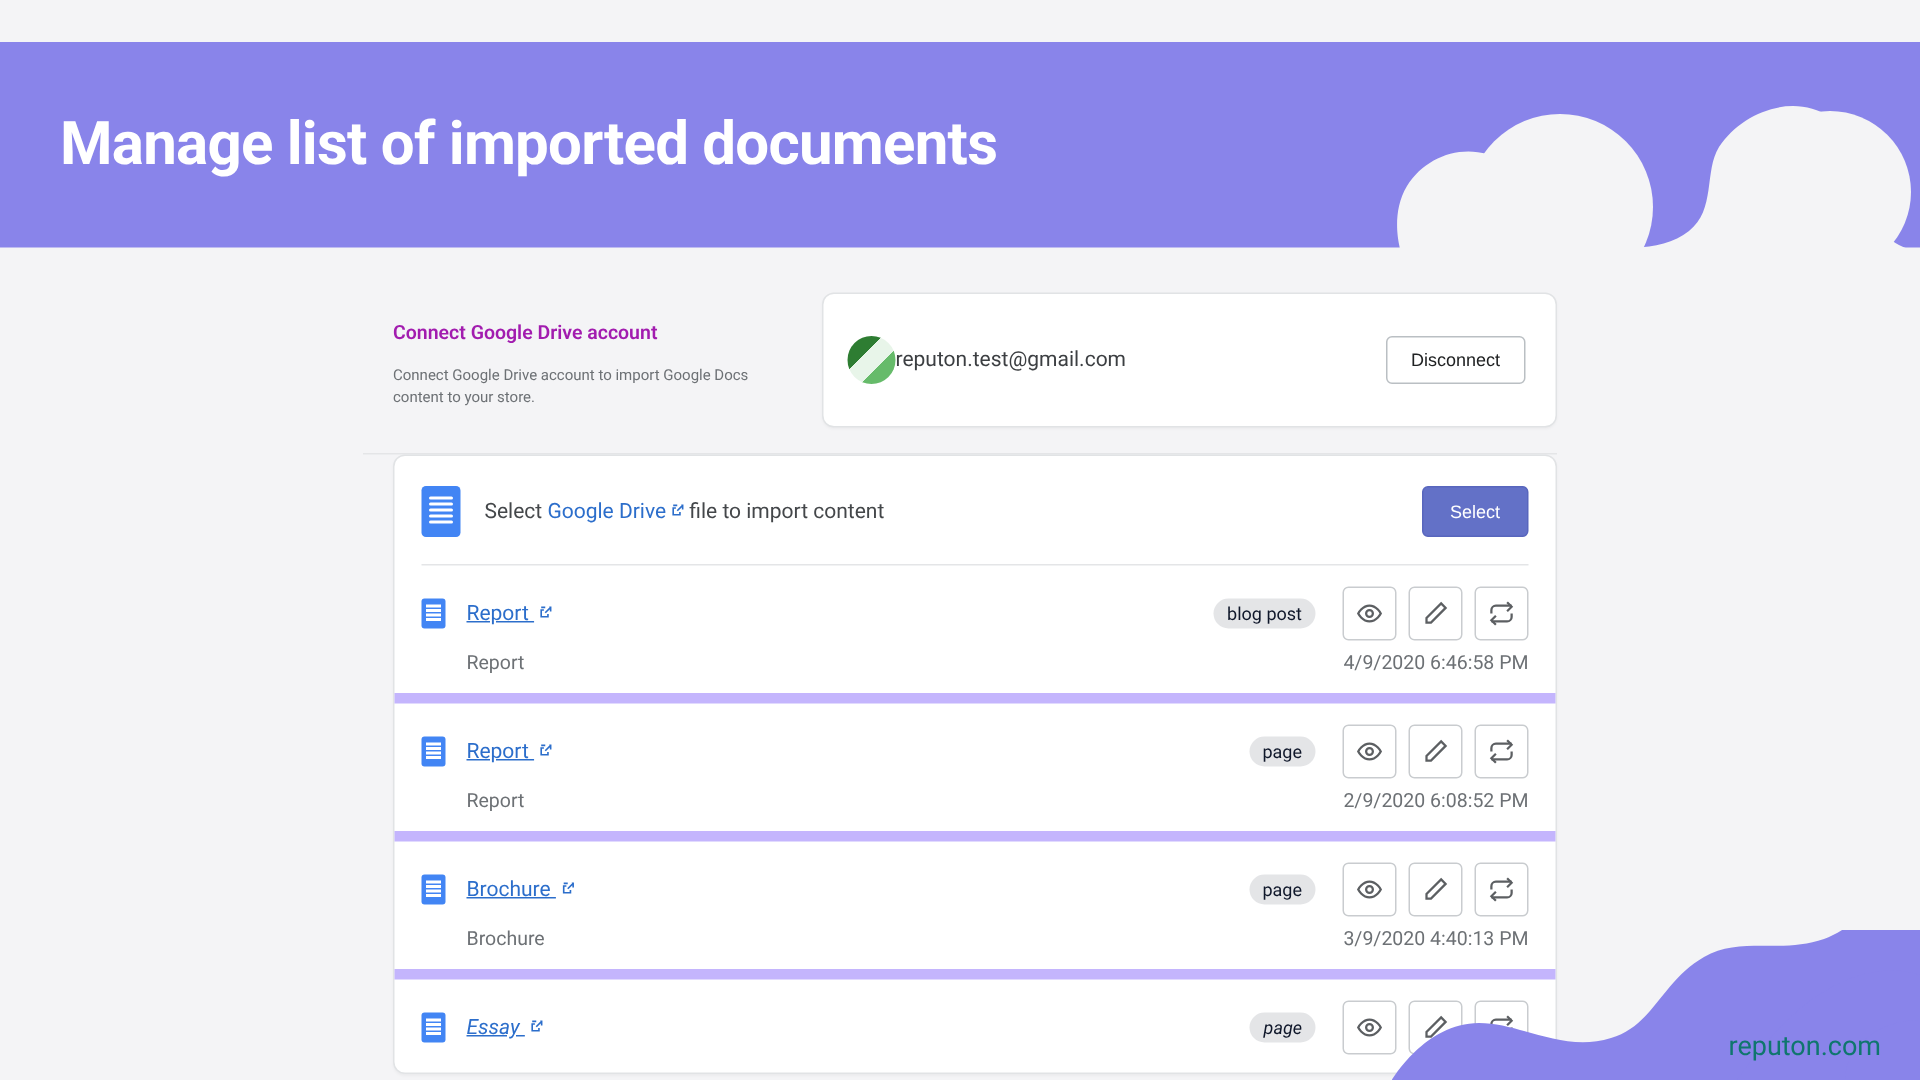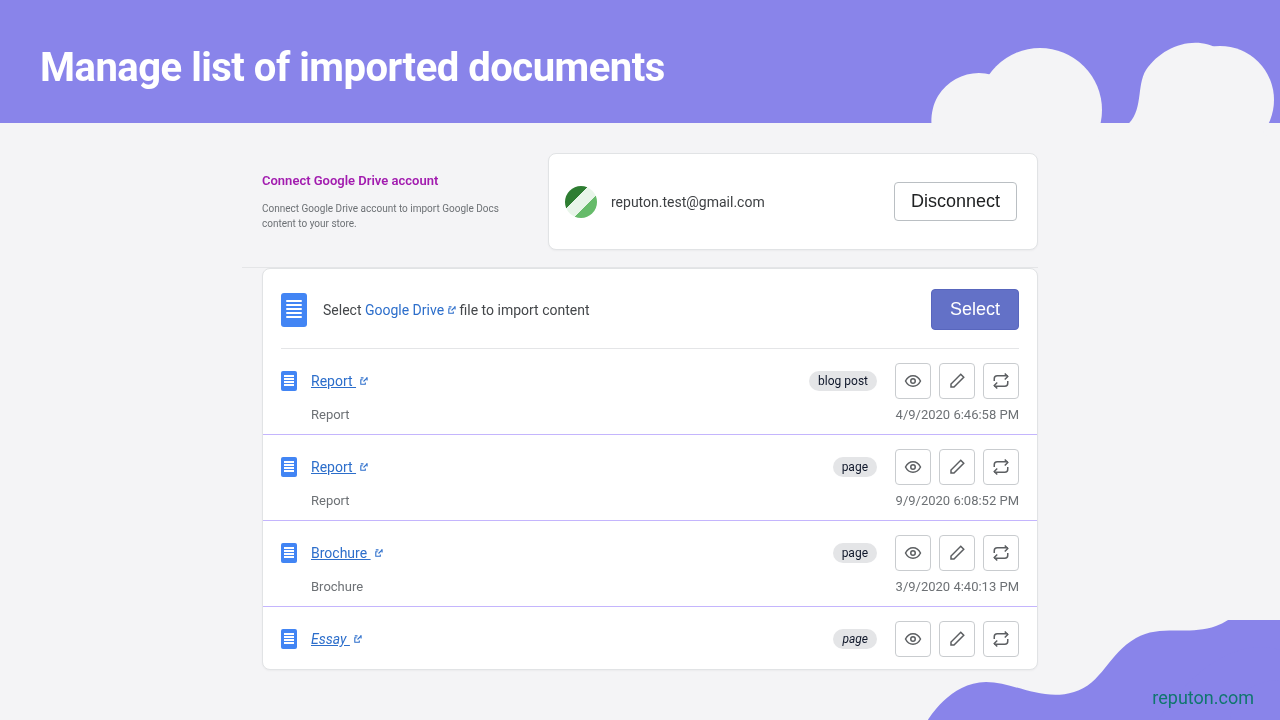--- a/index.html
+++ b/index.html
@@ -6,23 +6,24 @@
   body {
     font-family: -apple-system, BlinkMacSystemFont, "Segoe UI", Roboto, Helvetica, Arial, sans-serif;
     background: #f4f4f6;
     width: 1280px;
     height: 720px;
     overflow: hidden;
     position: relative;
   }
   .banner {
     background: #8984ea;
-    height: 123px;
+    height: 137px;
     position: relative;
     overflow: visible;
+    margin-top: 28px;
   }
   .banner h1 {
     color: #fff;
     font-size: 40px;
     font-weight: 700;
     padding: 44px 0 0 40px;
     letter-spacing: -0.5px;
   }
   .blob-top {
     position: absolute;
@@ -94,27 +95,26 @@
     padding: 28px 20px 28px 16px;
   }
   .avatar {
     width: 32px;
     height: 32px;
     border-radius: 50%;
     background: linear-gradient(135deg, #2e7d32 0%, #2e7d32 36%, #e8f5e9 36%, #e8f5e9 64%, #66bb6a 64%, #66bb6a 100%);
     flex-shrink: 0;
   }
   .account-email {
-    margin-left: 14px;
     font-size: 14px;
     color: #3c3f42;
     flex: 1;
   }
   .btn {
-    font-size: 18px;
+    font-size: 12px;
     padding: 8px 16px;
     border: 1px solid #babfc3;
     background: #fff;
     border-radius: 4px;
     cursor: pointer;
     color: #202223;
   }
   .btn-primary {
     background: #6371c7;
     border-color: #5866bd;
@@ -156,21 +156,21 @@
     vertical-align:0;
   }
   .ext-icon svg { display:block; }
   .list-divider {
     border:none;
     border-top:1px solid #e4e5e7;
     margin:0 18px;
   }
   .doc-row {
     padding: 14px 18px 12px 18px;
-    border-bottom: 1px solid #c4b5fd;
+    border-bottom: 7px solid #c4b5fd;
   }
   .doc-row:last-child { border-bottom: none; font-style: italic; }
   .doc-top {
     display:flex;
     align-items:center;
   }
   .docs-small-icon {
     width:16px; height:20px;
     background:#4285f4;
     border-radius:2px;
@@ -316,21 +316,21 @@
                 <svg viewBox="0 0 24 24" fill="none" stroke="currentColor" stroke-width="2">
                   <path d="M17 2l4 4-4 4"></path>
                   <path d="M3 12V9a4 4 0 014-4h14"></path>
                   <path d="M7 22l-4-4 4-4"></path>
                   <path d="M21 12v3a4 4 0 01-4 4H3"></path>
                 </svg>
               </button>
             </div>
             <div class="doc-bottom">
               <span class="doc-sub">Report</span>
-              <span class="doc-sub">9/9/2020 6:08:52 PM</span>
+              <span class="doc-sub">2/9/2020 6:08:52 PM</span>
             </div>
           </div>
           <div class="doc-row">
             <div class="doc-top">
               <div class="docs-small-icon"></div>
               <a href="#" class="doc-name">Brochure <span class="ext-icon"><svg viewBox="0 0 10 10">
                     <path d="M2 1h3M8 1h1v1M9 1v3M9 1L5 5M4 3H2v5h5V6" stroke="#2c6ecb" stroke-width="1.2" fill="none"></path>
                   </svg></span></a>
               <span class="badge">page</span>
               <button class="icon-btn">

